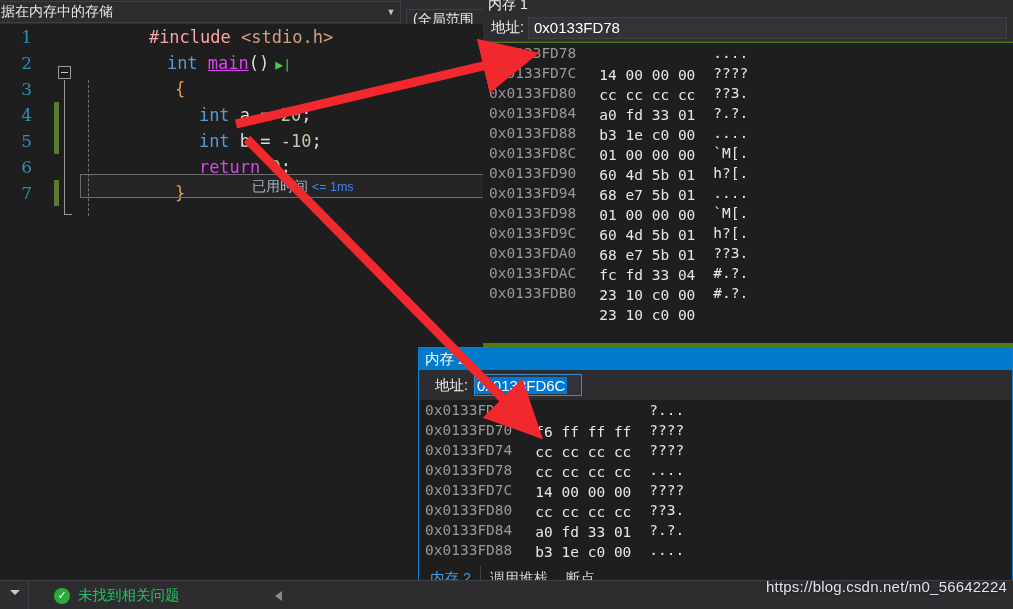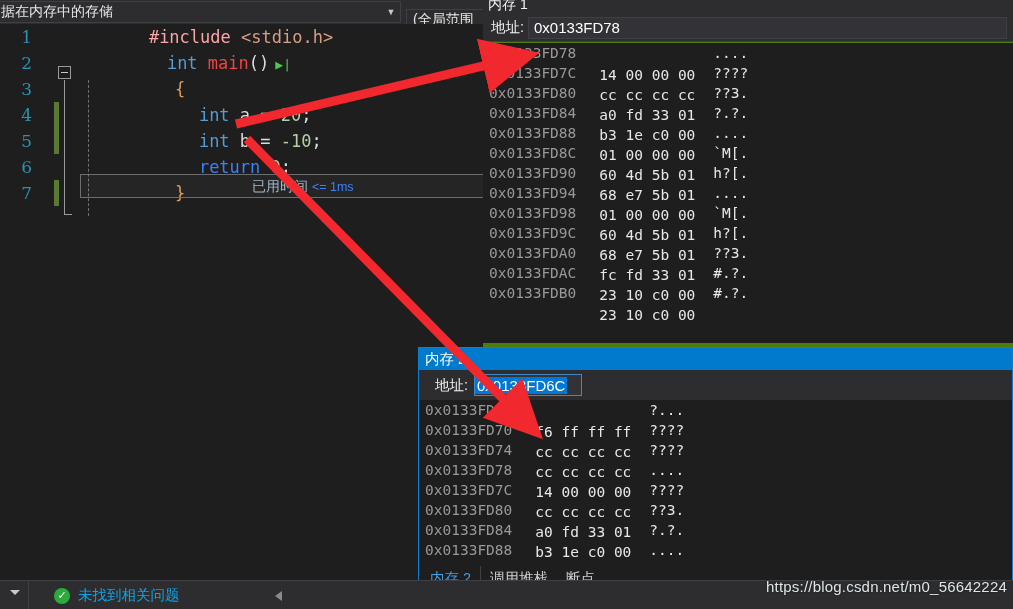--- a/index.html
+++ b/index.html
@@ -71,24 +71,24 @@
     width: 5px; height: 26px; flex: none;
     margin-left: 18px;
     background: transparent;
   }
   .chg.on { background: #5a7a34; }
   .code-txt { padding-left: 8px; position: relative; }
 
   .k-pre   { color: #fca5a5; }
   .k-inc   { color: #d69d85; }
   .k-key   { color: #569cd6; }
-  .k-fn    { color: #ef4444; }
+  .k-fn    { color: #d946ef; text-decoration: underline; }
   .k-plain { color: #dcdcdc; }
   .k-num   { color: #b5cea8; }
-  .k-ctrl  { color: #3b82f6; }
+  .k-ctrl  { color: #d946ef; }
   .k-brace-o { color: #da9a5b; }
 
   
   .collapse-box {
     position: absolute; left: 58px; top: 42px;
     width: 13px; height: 13px;
     border: 1px solid #9a9a9a;
     box-sizing: border-box;
     background: #1e1e1e;
   }
@@ -286,21 +286,21 @@
     display: flex; align-items: center;
   }
   .ok-icon {
     width: 16px; height: 16px; border-radius: 50%;
     background: #2cab3d;
     display: flex; align-items: center; justify-content: center;
     color: #ffffff; font-size: 11px; line-height: 1;
     flex: none;
   }
   .status-txt {
-    color: #0ea5e9; font-size: 14.5px;
+    color: #22c55e; font-size: 14.5px;
     padding-left: 8px; white-space: nowrap; text-align: right;
   }
   .left-tri {
     position: absolute; left: 275px; top: 10px;
     width: 0; height: 0;
     border-top: 5px solid transparent;
     border-bottom: 5px solid transparent;
     border-right: 7px solid #8a8a8a;
   }
   .editor-bottom-fill {
@@ -425,21 +425,21 @@
         <div class="mem-row"><span class="m-addr">0x0133FD78</span><span class="m-hex">14 00 00 00</span><span class="m-ascii">....</span></div>
         <div class="mem-row"><span class="m-addr">0x0133FD7C</span><span class="m-hex">cc cc cc cc</span><span class="m-ascii">????</span></div>
         <div class="mem-row"><span class="m-addr">0x0133FD80</span><span class="m-hex">a0 fd 33 01</span><span class="m-ascii">??3.</span></div>
         <div class="mem-row"><span class="m-addr">0x0133FD84</span><span class="m-hex">b3 1e c0 00</span><span class="m-ascii">?.?.</span></div>
         <div class="mem-row"><span class="m-addr">0x0133FD88</span><span class="m-hex">01 00 00 00</span><span class="m-ascii">....</span></div>
         <div class="mem-row"><span class="m-addr">0x0133FD8C</span><span class="m-hex">60 4d 5b 01</span><span class="m-ascii">`M[.</span></div>
         <div class="mem-row"><span class="m-addr">0x0133FD90</span><span class="m-hex">68 e7 5b 01</span><span class="m-ascii">h?[.</span></div>
         <div class="mem-row"><span class="m-addr">0x0133FD94</span><span class="m-hex">01 00 00 00</span><span class="m-ascii">....</span></div>
         <div class="mem-row"><span class="m-addr">0x0133FD98</span><span class="m-hex">60 4d 5b 01</span><span class="m-ascii">`M[.</span></div>
         <div class="mem-row"><span class="m-addr">0x0133FD9C</span><span class="m-hex">68 e7 5b 01</span><span class="m-ascii">h?[.</span></div>
-        <div class="mem-row"><span class="m-addr">0x0133FDA0</span><span class="m-hex">fc fd 33 01</span><span class="m-ascii">??3.</span></div>
+        <div class="mem-row"><span class="m-addr">0x0133FDA0</span><span class="m-hex">fc fd 33 04</span><span class="m-ascii">??3.</span></div>
         <div class="mem-row"><span class="m-addr">0x0133FDAC</span><span class="m-hex">23 10 c0 00</span><span class="m-ascii">#.?.</span></div>
         <div class="mem-row"><span class="m-addr">0x0133FDB0</span><span class="m-hex">23 10 c0 00</span><span class="m-ascii">#.?.</span></div>
       </div>
   </div>
 
   <div class="mem2">
     <div class="mem2-titlebar">
       <span>内存 2</span>
     </div>
     <div class="mem2-toolbar">

